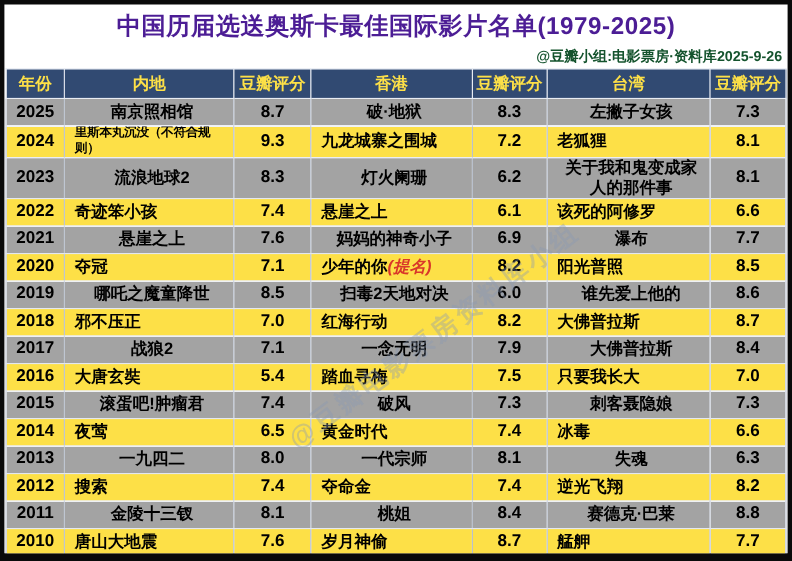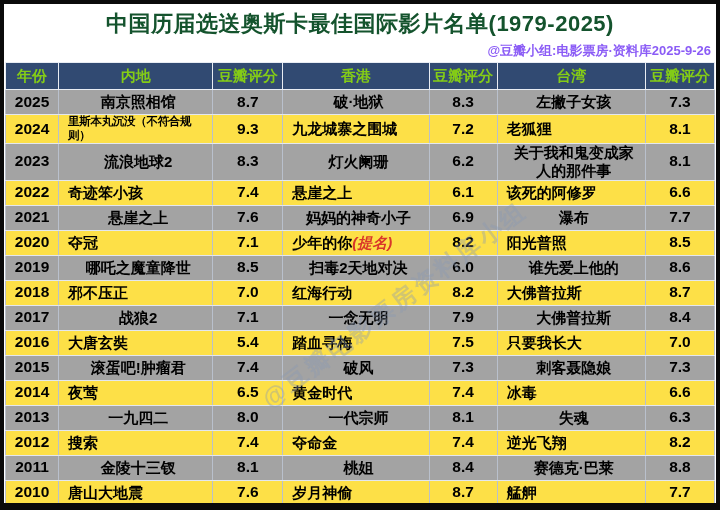--- a/index.html
+++ b/index.html
@@ -12,44 +12,44 @@
     border-bottom-width: 7px;
     background: #fff;
     overflow: hidden;
     position: relative;
   }
 
   .title {
     text-align: center;
     font-size: 22px;
     font-weight: 700;
-    color: #14532d;
+    color: #4c1d95;
     padding-top: 5px;
     letter-spacing: 0.5px;
   }
 
   .subtitle {
     text-align: right;
     font-size: 13px;
     font-weight: 700;
-    color: #8b5cf6;
+    color: #14532d;
     padding: 3px 5px 2px 0;
   }
 
   .table-wrap { position: relative; margin: 0 1px; }
 
   table {
     width: 100%;
     border-collapse: collapse;
     table-layout: fixed;
   }
 
   thead th {
     background: #314a72;
-    color: #84cc16;
+    color: #fde047;
     font-size: 15px;
     font-weight: 700;
     height: 27px;
     border: 1px solid #e8ecf3;
     text-align: center;
     vertical-align: middle;
   }
 
   tbody td {
     font-size: 15px;

